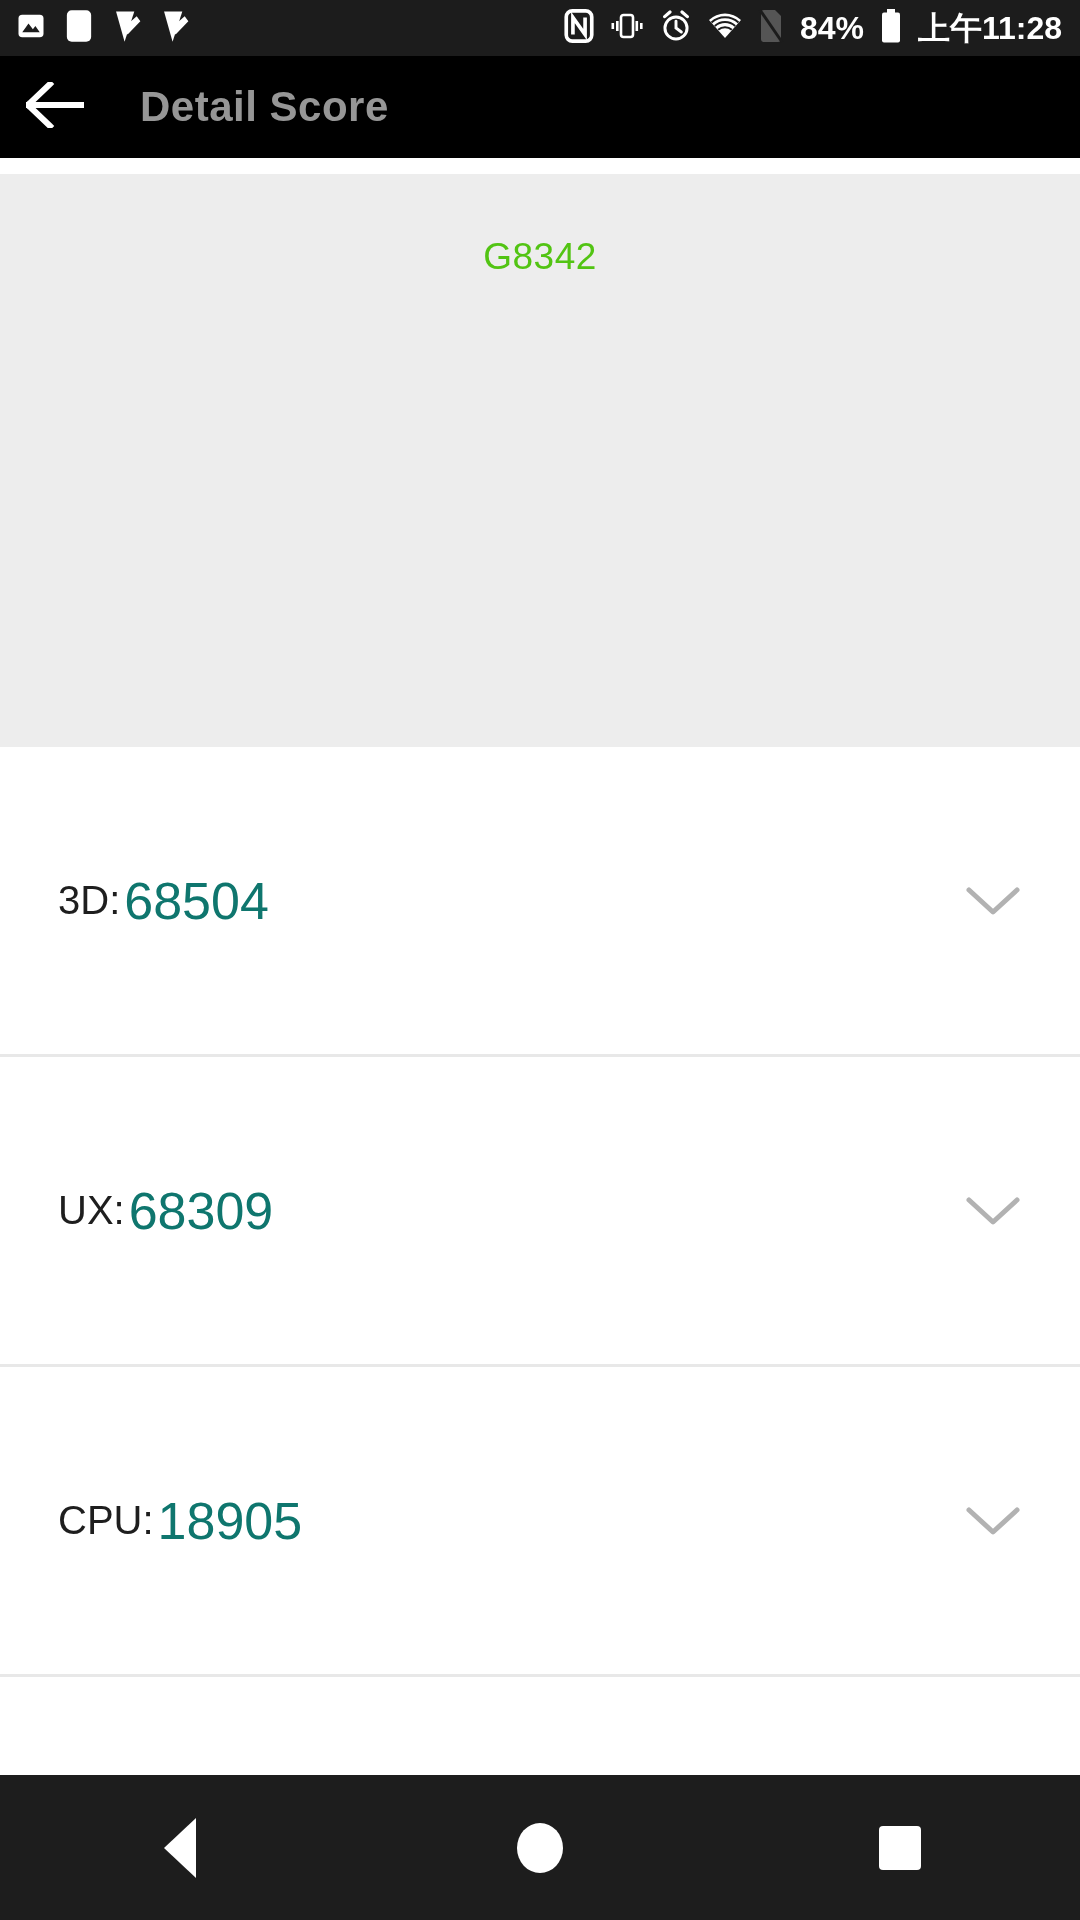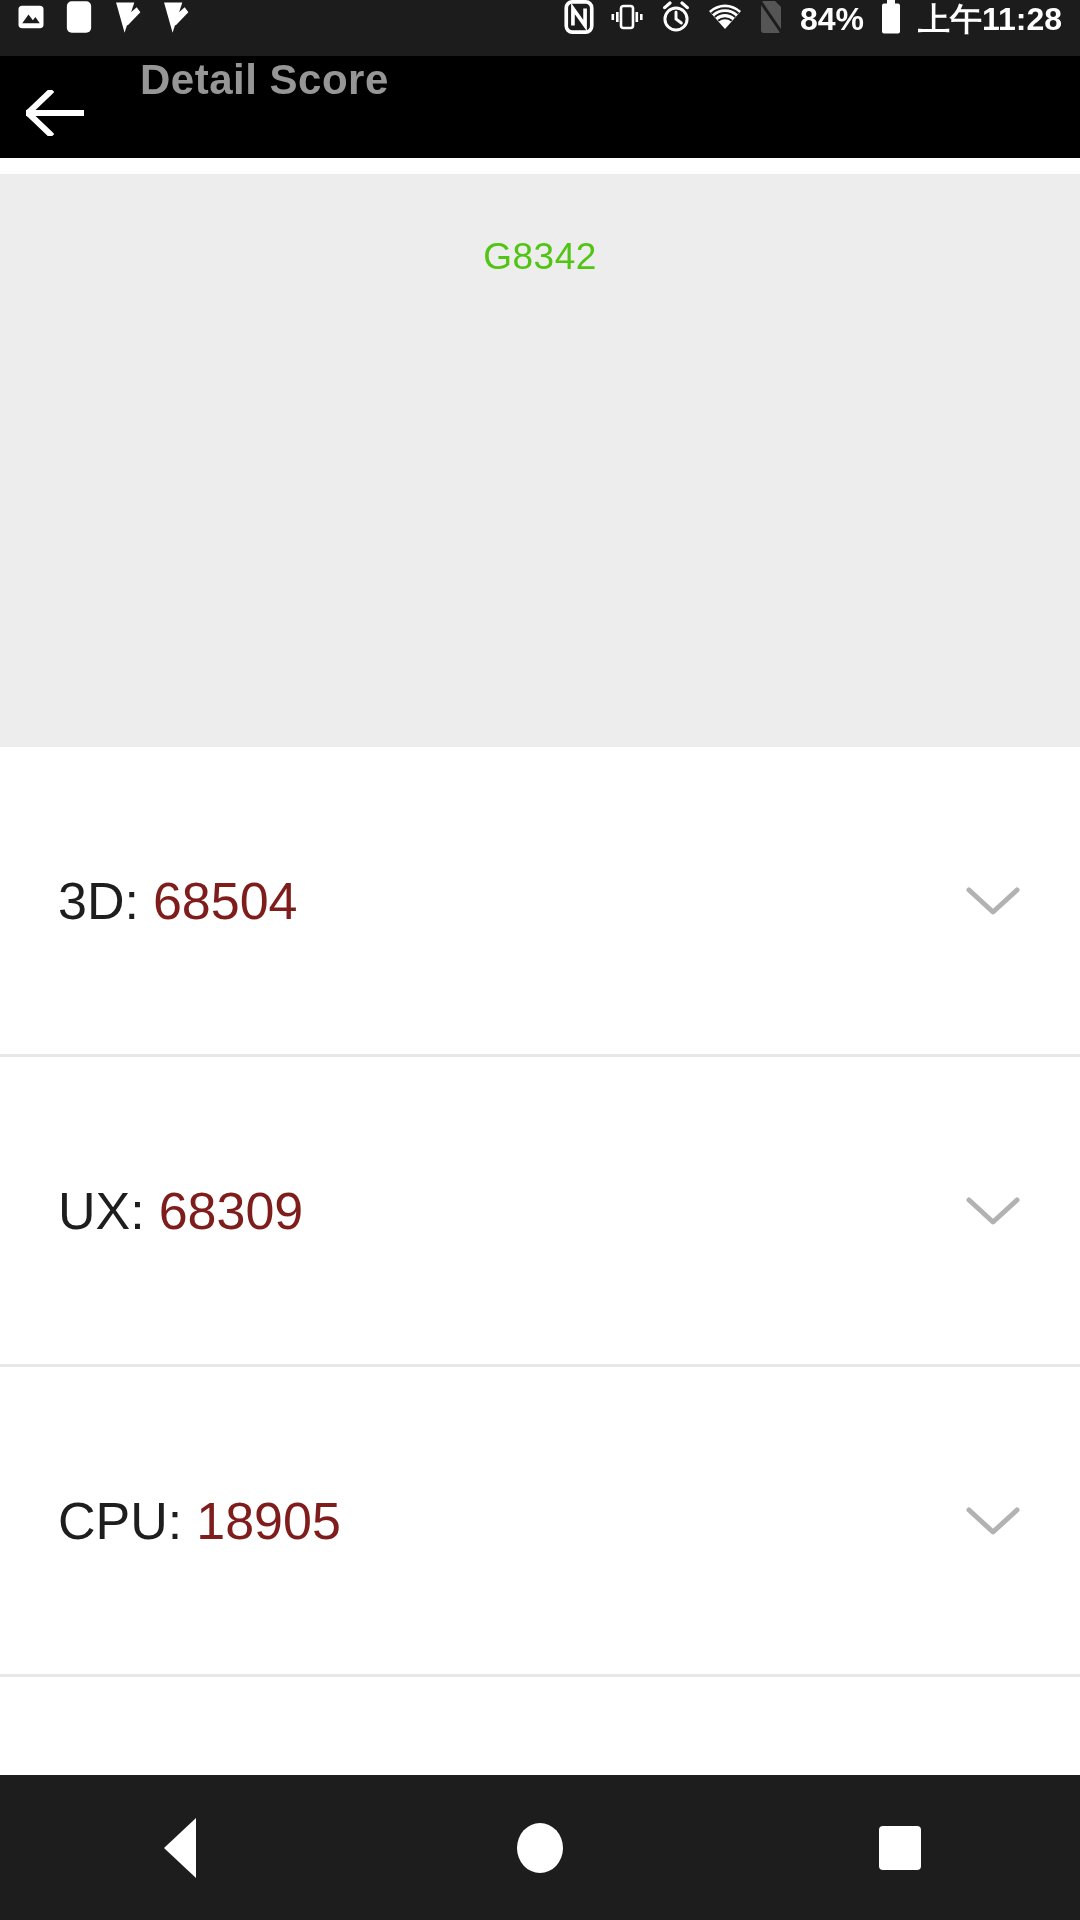--- a/index.html
+++ b/index.html
@@ -20,21 +20,21 @@
   }
 
   
   .status-bar {
     position: absolute;
     top: 0; left: 0;
     width: 1080px;
     height: 56px;
     background: #1c1c1c;
     display: flex;
-    align-items: flex-start;
+    align-items: center;
     color: #ffffff;
   }
   .status-left {
     display: flex;
     align-items: center;
     gap: 18px;
     padding-left: 16px;
   }
   .status-right {
     margin-left: auto;
@@ -60,20 +60,21 @@
   }
 
   
   .appbar {
     position: absolute;
     top: 56px; left: 0;
     width: 1080px;
     height: 102px;
     background: #000000;
     display: flex;
+    align-items: center;
   }
   .back-btn {
     width: 110px;
     height: 118px;
     display: flex;
     align-items: center;
     justify-content: center;
     cursor: pointer;
   }
   .appbar-title {
@@ -149,30 +150,30 @@
     position: relative;
     width: 1080px;
     height: 310px;
     background: #ffffff;
     display: flex;
     align-items: center;
     cursor: pointer;
     border-bottom: 3px solid #e8e8e8;
   }
   .row-label {
-    font-size: 52px;
+    font-size: 40px;
     color: #1e1e1e;
     margin-left: 58px;
     letter-spacing: 0px;
     white-space: nowrap;
   }
   .row-score {
     font-size: 52px;
-    color: #7f1d1d;
-    margin-left: 14px;
+    color: #0f766e;
+    margin-left: 4px;
     letter-spacing: 0px;
     white-space: nowrap;
   }
   .row-chevron {
     margin-left: auto;
     margin-right: 60px;
     display: flex;
     align-items: center;
     justify-content: center;
   }

